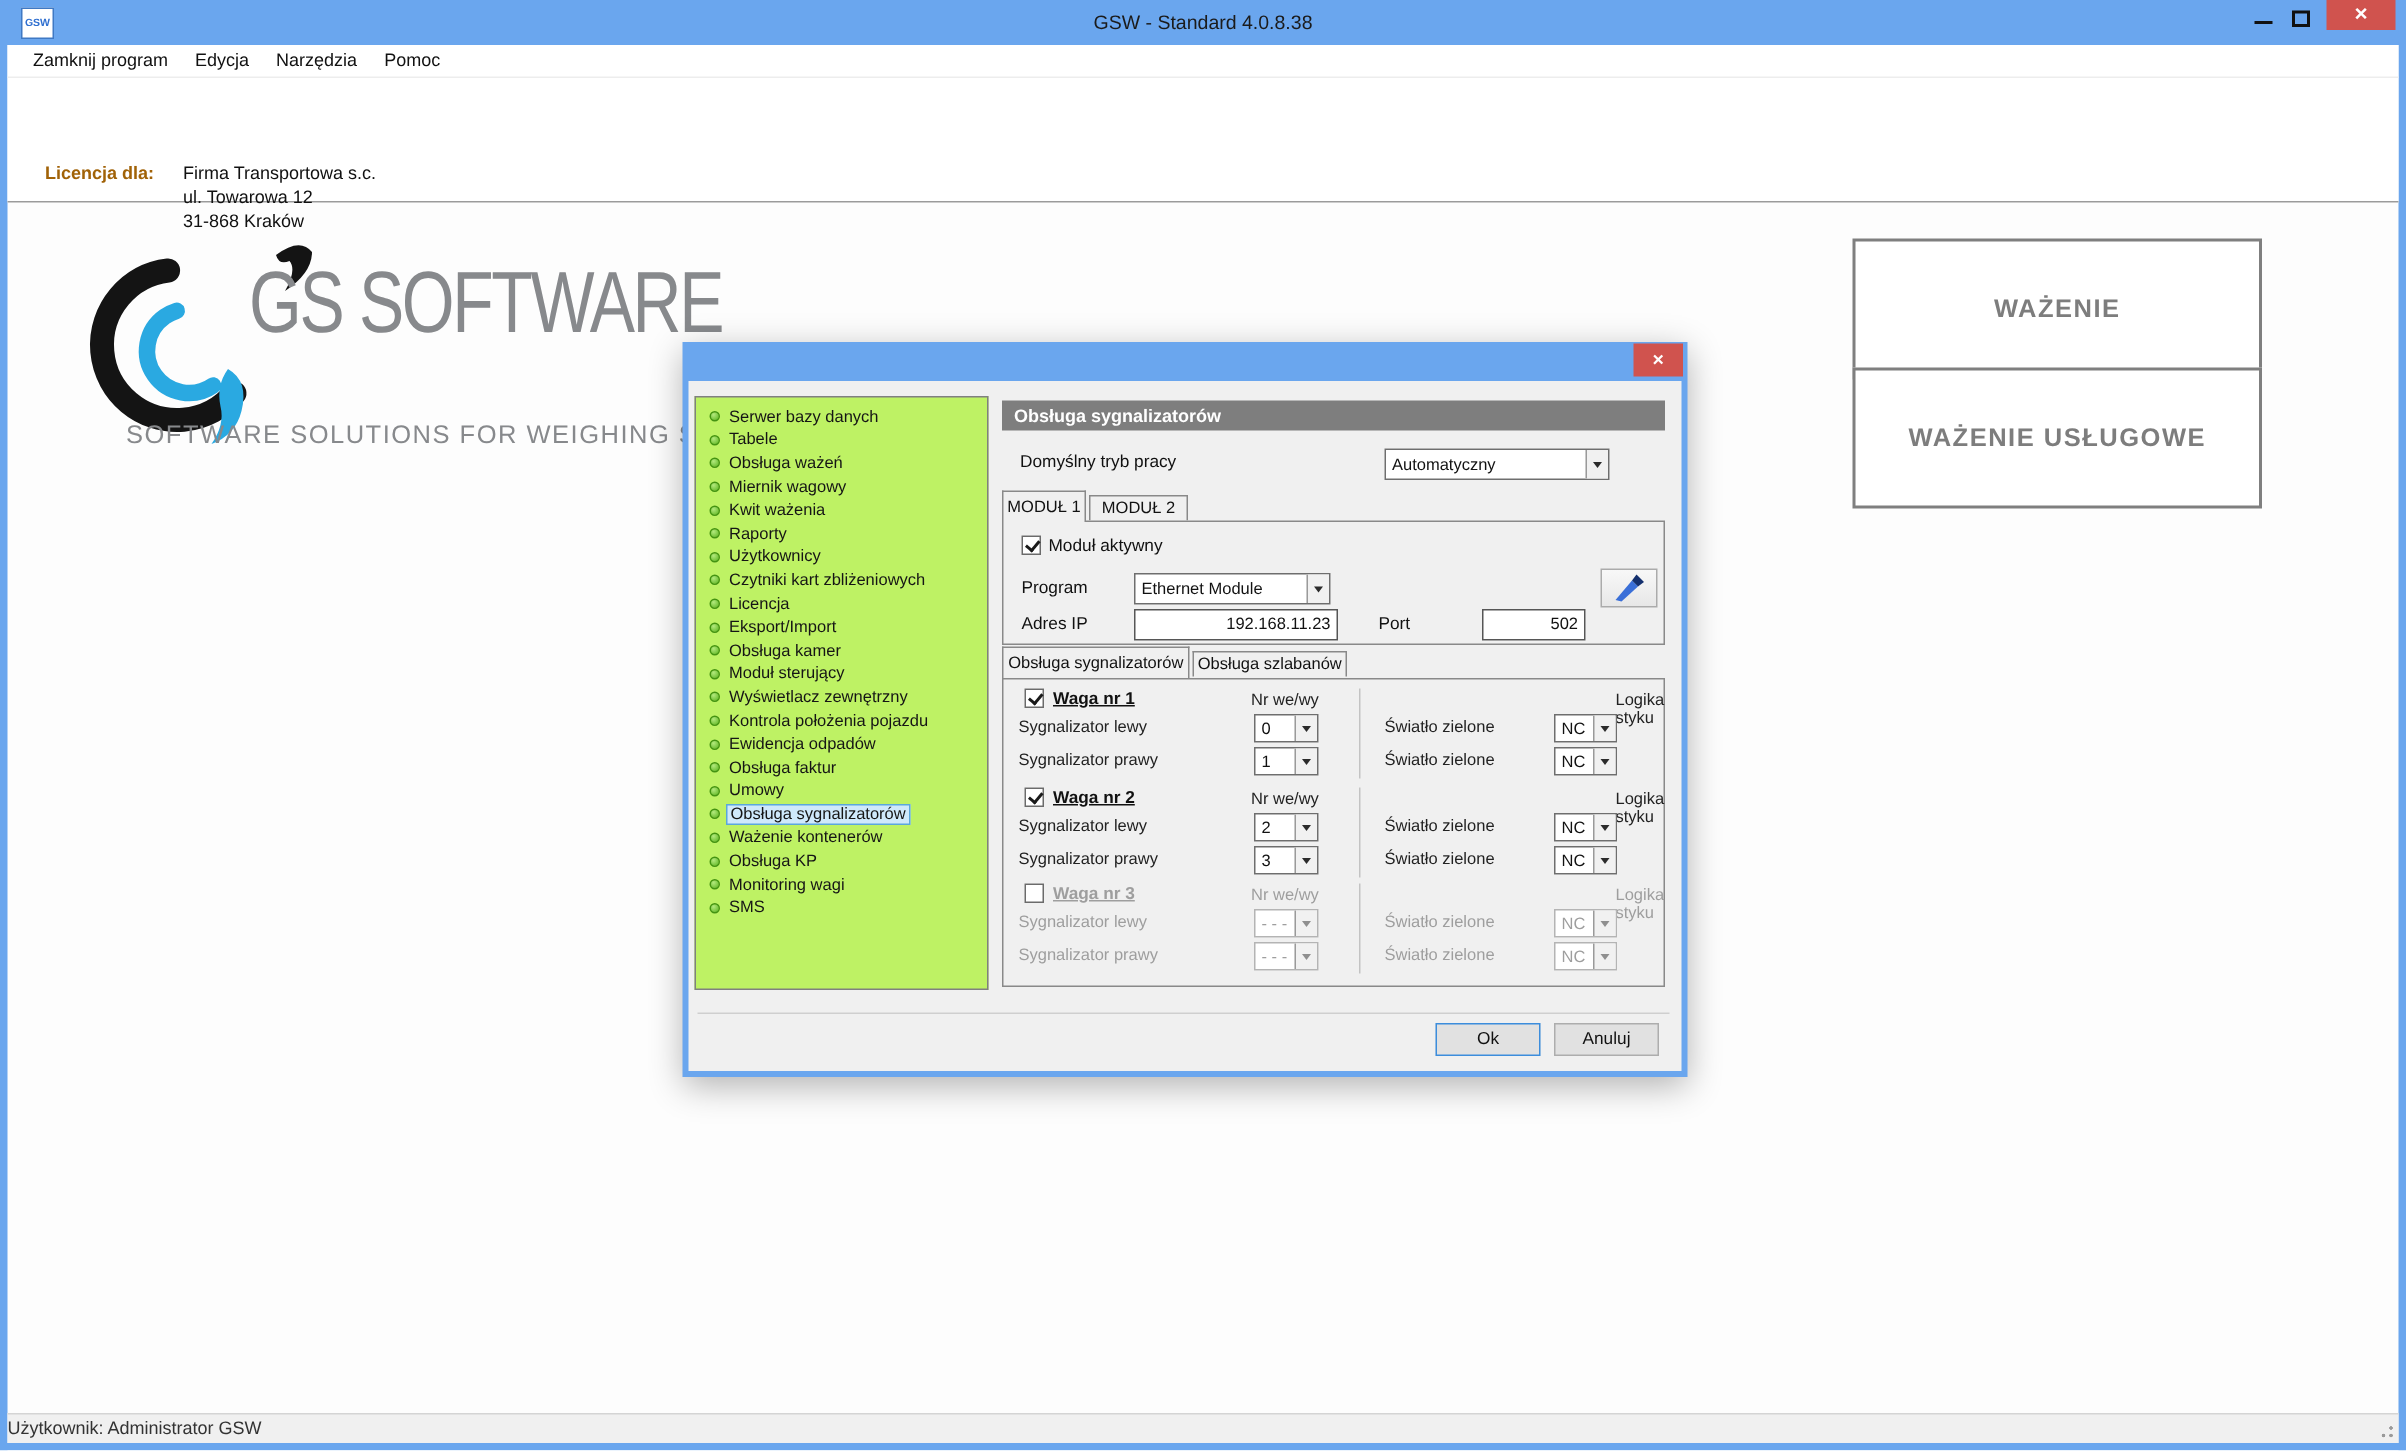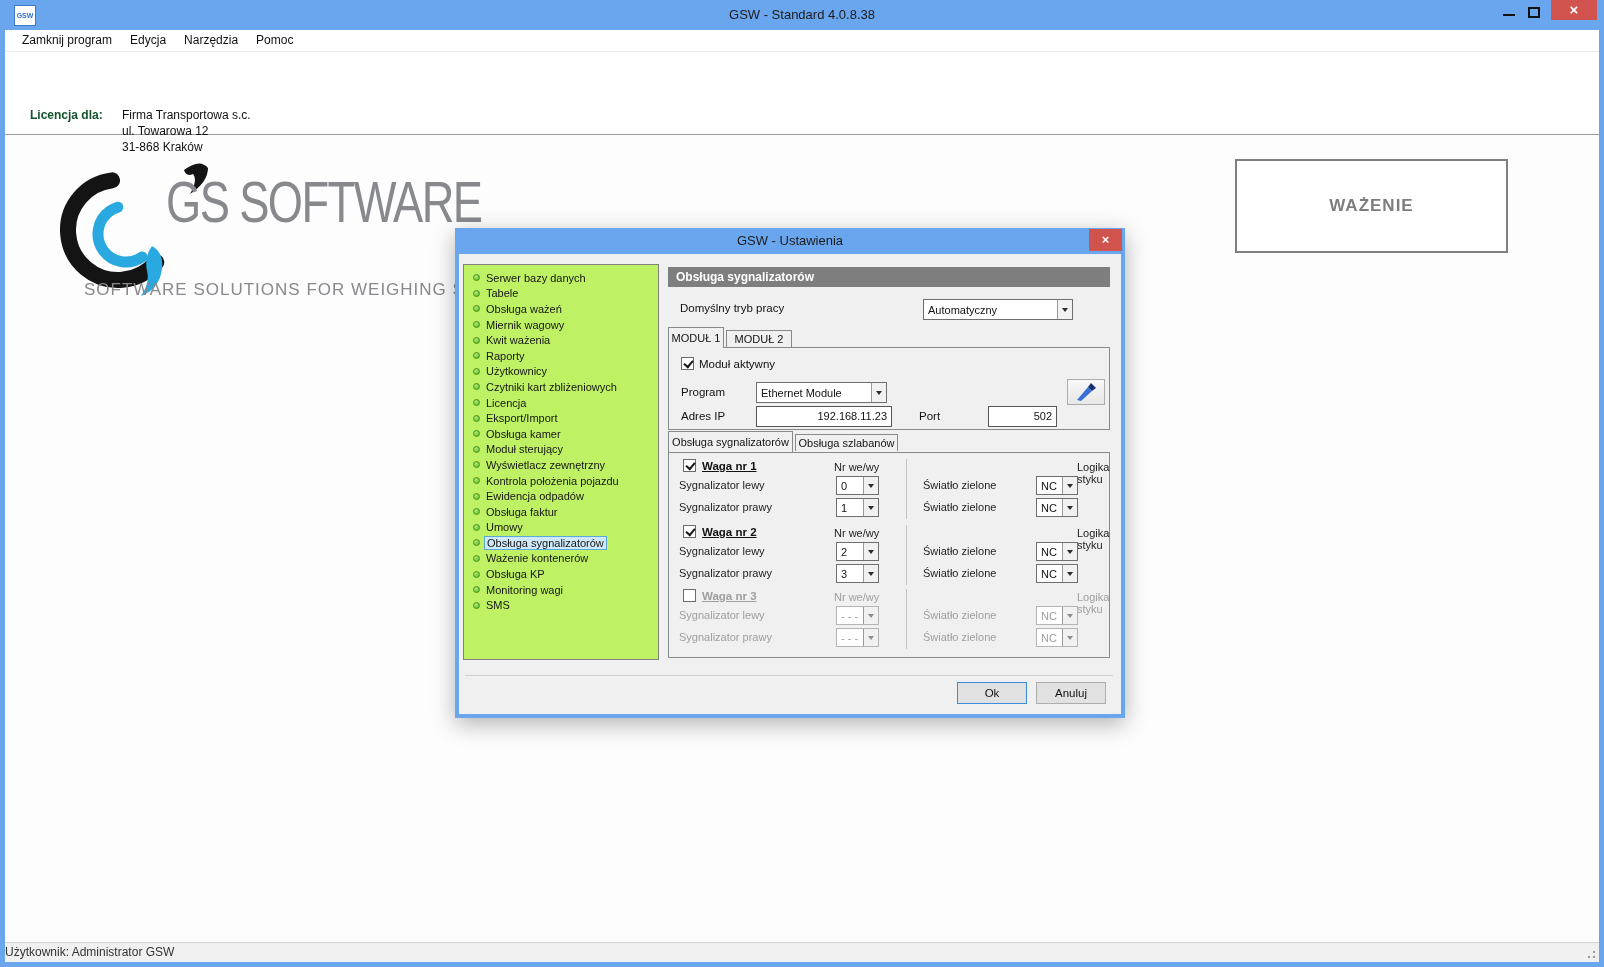--- a/index.html
+++ b/index.html
@@ -20,21 +20,21 @@
   .frame-left { position:absolute; left:0; top:30px; bottom:0; width:5px; background:#6aa6ee; }
   .frame-right { position:absolute; right:0; top:30px; bottom:0; width:5px; background:#6aa6ee; }
   .frame-bottom { position:absolute; left:0; bottom:0; width:100%; height:5px; background:#6aa6ee; }
 
   .menubar { position:absolute; left:5px; right:5px; top:30px; height:22px; background:#fff;
              display:flex; padding-left:8px; border-bottom:1px solid #ededed; }
   .menu-item { font-size:12px; color:#111; padding:3px 9px; }
 
   .license-panel { position:absolute; left:5px; right:5px; top:52px; height:83px; background:#fff;
                    border-bottom:1px solid #9b9b9b; }
-  .lic-label { position:absolute; left:25px; top:56px; font-size:12px; font-weight:bold; color:#14532d; }
+  .lic-label { position:absolute; left:25px; top:56px; font-size:12px; font-weight:bold; color:#a16207; }
   .lic-line { position:absolute; left:117px; font-size:12px; color:#111; }
 
   
   .logo-mark { position:absolute; left:58px; top:150px; }
   .logo-text { position:absolute; left:166px; top:168px; font-size:58px; color:#87898c;
                letter-spacing:-2px; transform:scaleX(0.78); transform-origin:left top; white-space:nowrap; }
   .logo-tagline { position:absolute; left:84px; top:280px; font-size:17px; color:#87898c; letter-spacing:1px; white-space:nowrap; }
 
   
   .big-btn { position:absolute; left:1235px; width:273px; height:94px; background:#fff;
@@ -175,23 +175,23 @@
       <circle cx="60" cy="80" r="50" stroke="#141414" stroke-width="16" pathLength="100" stroke-dasharray="62 38" transform="rotate(40 60 80)"></circle>
       <circle cx="68" cy="84" r="28" stroke="#2aa9e1" stroke-width="11" pathLength="100" stroke-dasharray="55 45" transform="rotate(55 68 84)"></circle>
     </g>
     <path d="M126 20 q16 -12 24 -2 q0 14 -18 26 q8 -14 3 -20 q-7 3 -9 -4z" fill="#141414"></path>
     <path d="M94 96 q14 8 9 28 q-4 16 -20 22 q9 -13 6 -25 q-3 -14 5 -25z" fill="#2aa9e1"></path>
   </svg>
   <div class="logo-text">GS SOFTWARE</div>
   <div class="logo-tagline">SOFTWARE SOLUTIONS FOR WEIGHING SYSTEMS</div>
 
   <div class="big-btn b1">WAŻENIE</div>
+  <div class="big-btn b2">WAŻENIE USŁUGOWE</div>
 
   <div class="dialog">
-    <div class="dlg-title">GSW - Ustawienia</div>
     <div class="dlg-close">×</div>
     <div class="dlg-body">
 
       <div class="settings-list">
           <div class="list-item">
             <span class="bullet"></span>
             <span class="li-label">Serwer bazy danych</span>
           </div>
           <div class="list-item">
             <span class="bullet"></span>

